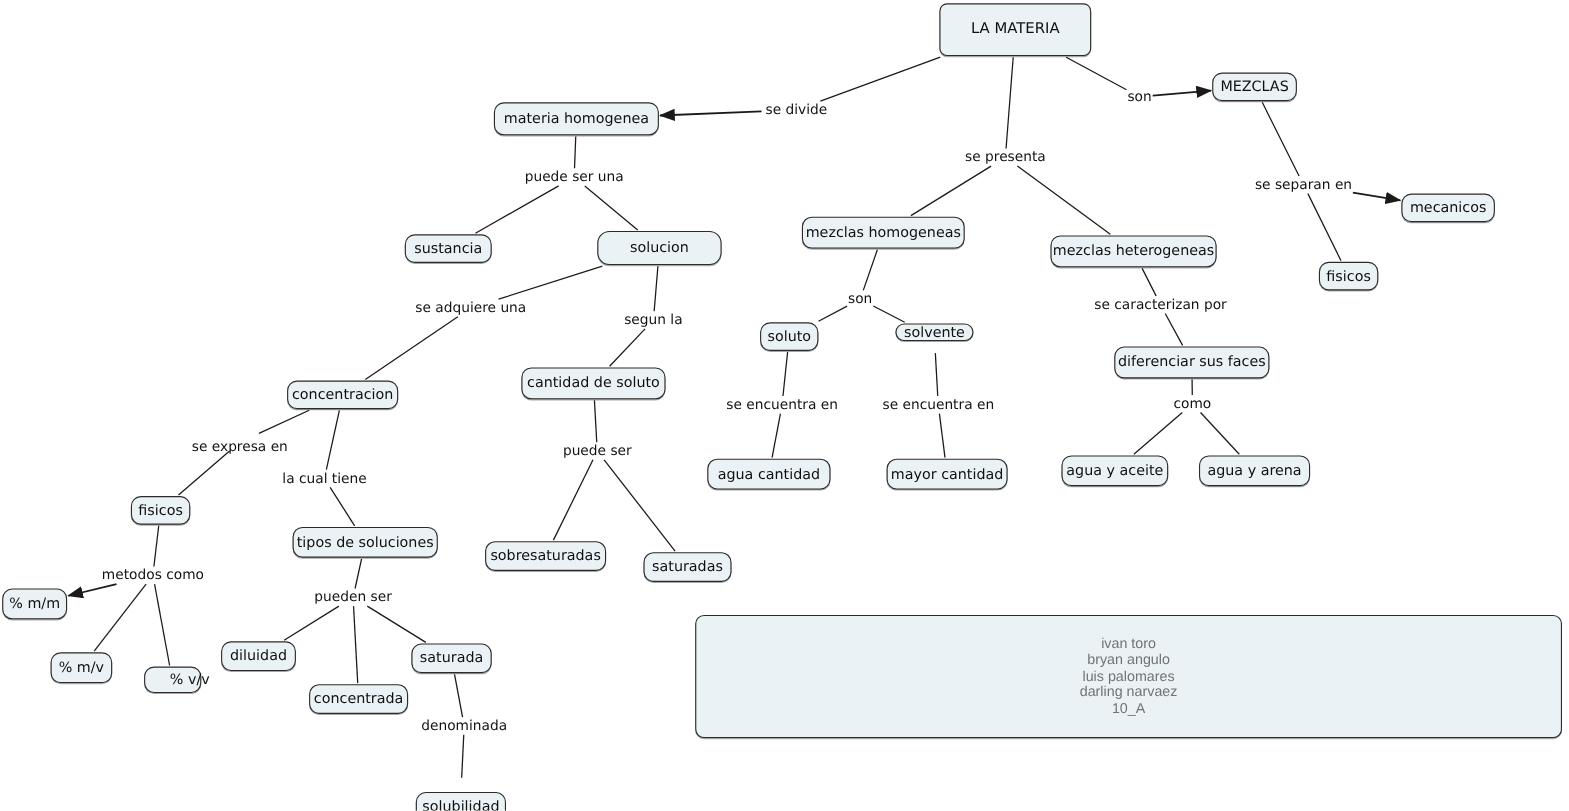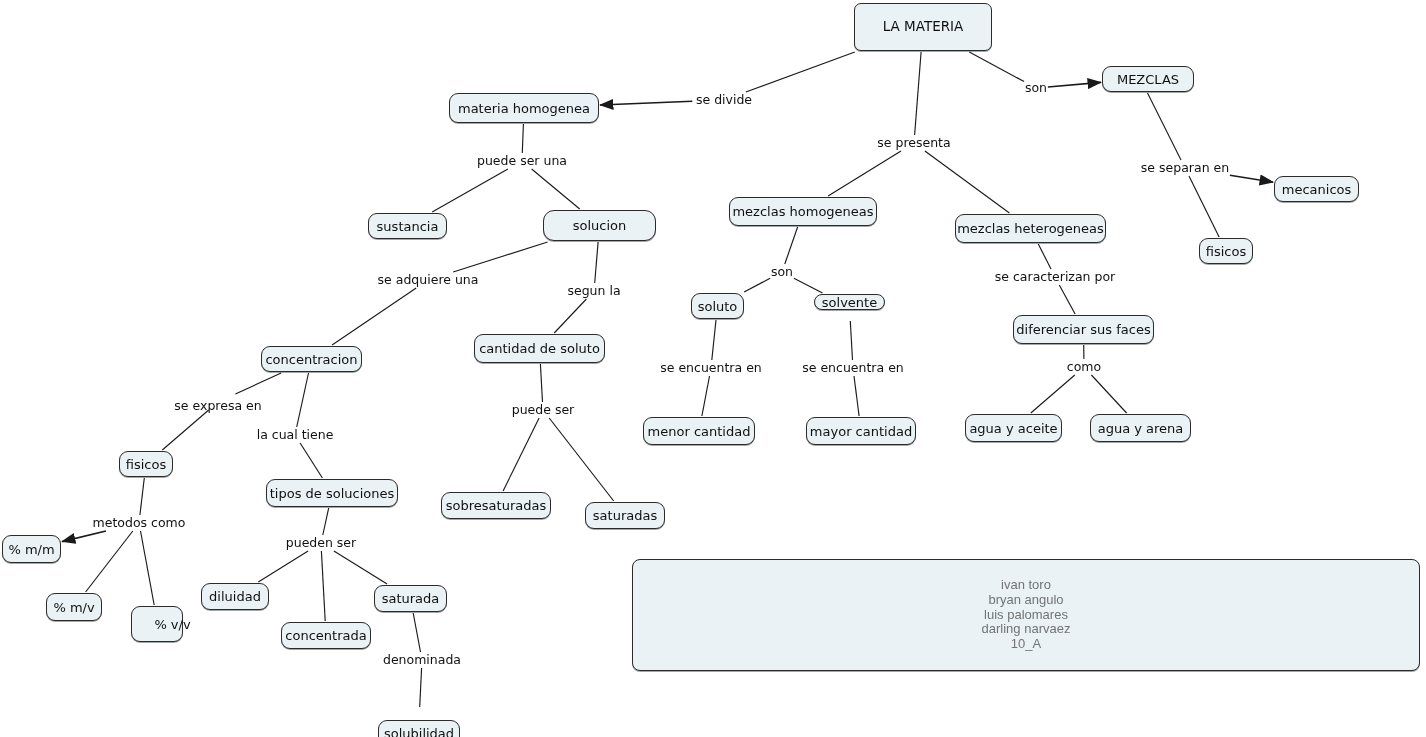--- a/index.html
+++ b/index.html
@@ -131,46 +131,46 @@
         <line x1="308.1" y1="551.0" x2="258.3" y2="582.0"></line>
         <line x1="321.4" y1="551.0" x2="325.2" y2="621.0"></line>
         <line x1="333.9" y1="551.0" x2="387.1" y2="584.0"></line>
         <line x1="413.2" y1="613.0" x2="420.5" y2="652.0"></line>
         <line x1="421.6" y1="668.0" x2="419.7" y2="707.0"></line>
       </g>
   </svg>
 
   <div id="node-layer">
       <div class="node root" style="left: 854px; top: 3px; width: 138px; height: 48px;">LA MATERIA</div>
-      <div class="node" style="left: 1102px; top: 66px; width: 92px; height: 26px;">MEZCLAS</div>
+      <div class="node" style="left: 1102px; top: 66px; width: 77px; height: 26px;">MEZCLAS</div>
       <div class="node" style="left: 449px; top: 93px; width: 150px; height: 30px;">materia homogenea</div>
       <div class="node" style="left: 1274px; top: 176px; width: 85px; height: 26px;">mecanicos</div>
       <div class="node" style="left: 729px; top: 197px; width: 148px; height: 29px;">mezclas homogeneas</div>
       <div class="node" style="left: 368px; top: 213px; width: 79px; height: 26px;">sustancia</div>
       <div class="node selected" style="left: 543px; top: 210px; width: 113px; height: 31px;">solucion</div>
       <div class="node" style="left: 955px; top: 214px; width: 151px; height: 29px;">mezclas heterogeneas</div>
       <div class="node" style="left: 1199px; top: 238px; width: 54px; height: 26px;">fisicos</div>
       <div class="node" style="left: 691px; top: 293px; width: 53px; height: 26px;">soluto</div>
       <div class="node" style="left: 814px; top: 294px; width: 71px; height: 16px;">solvente</div>
       <div class="node" style="left: 1013px; top: 315px; width: 141px; height: 29px;">diferenciar sus faces</div>
       <div class="node" style="left: 474px; top: 334px; width: 131px; height: 29px;">cantidad de soluto</div>
       <div class="node" style="left: 261px; top: 346px; width: 101px; height: 26px;">concentracion</div>
-      <div class="node" style="left: 643px; top: 417px; width: 112px; height: 28px;">menor cantidad</div>
+      <div class="node" style="left: 643px; top: 417px; width: 112px; height: 28px;">agua cantidad</div>
       <div class="node" style="left: 806px; top: 417px; width: 110px; height: 28px;">mayor cantidad</div>
       <div class="node" style="left: 965px; top: 414px; width: 97px; height: 28px;">agua y aceite</div>
       <div class="node" style="left: 1090px; top: 414px; width: 101px; height: 28px;">agua y arena</div>
       <div class="node" style="left: 119px; top: 451px; width: 54px; height: 26px;">fisicos</div>
       <div class="node" style="left: 441px; top: 492px; width: 110px; height: 27px;">sobresaturadas</div>
       <div class="node" style="left: 266px; top: 479px; width: 132px; height: 28px;">tipos de soluciones</div>
       <div class="node" style="left: 585px; top: 502px; width: 80px; height: 27px;">saturadas</div>
       <div class="node" style="left: 2px; top: 535px; width: 59px; height: 28px;">% m/m</div>
       <div class="node" style="left: 201px; top: 583px; width: 68px; height: 27px;">diluidad</div>
       <div class="node" style="left: 374px; top: 585px; width: 73px; height: 27px;">saturada</div>
       <div class="node" style="left: 46px; top: 593px; width: 56px; height: 28px;">% m/v</div>
-      <div class="node" style="left: 131px; top: 606px; width: 52px; height: 36px; padding-left: 40px;">% v/v</div>
+      <div class="node" style="left: 131px; top: 606px; width: 52px; height: 24px; padding-left: 40px;">% v/v</div>
       <div class="node" style="left: 281px; top: 622px; width: 90px; height: 27px;">concentrada</div>
       <div class="node" style="left: 378px; top: 708px; width: 82px; height: 27px; margin-top: 12px;">solubilidad</div>
     </div>
   <div id="label-layer">
       <div class="edge-label" style="left: 724px; top: 100px;">se divide</div>
       <div class="edge-label" style="left: 1036px; top: 88px;">son</div>
       <div class="edge-label" style="left: 914px; top: 143px;">se presenta</div>
       <div class="edge-label" style="left: 522px; top: 161px;">puede ser una</div>
       <div class="edge-label" style="left: 1185px; top: 168px;">se separan en</div>
       <div class="edge-label" style="left: 428px; top: 280px;">se adquiere una</div>

